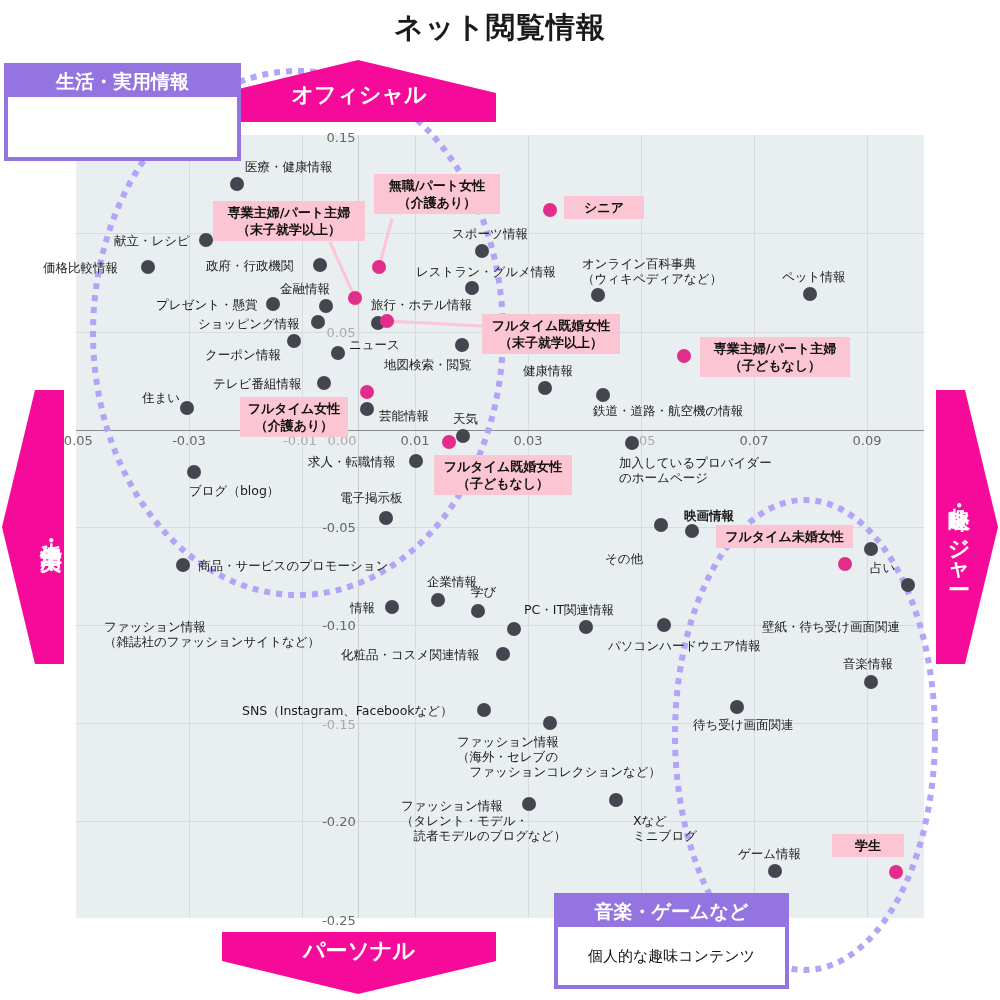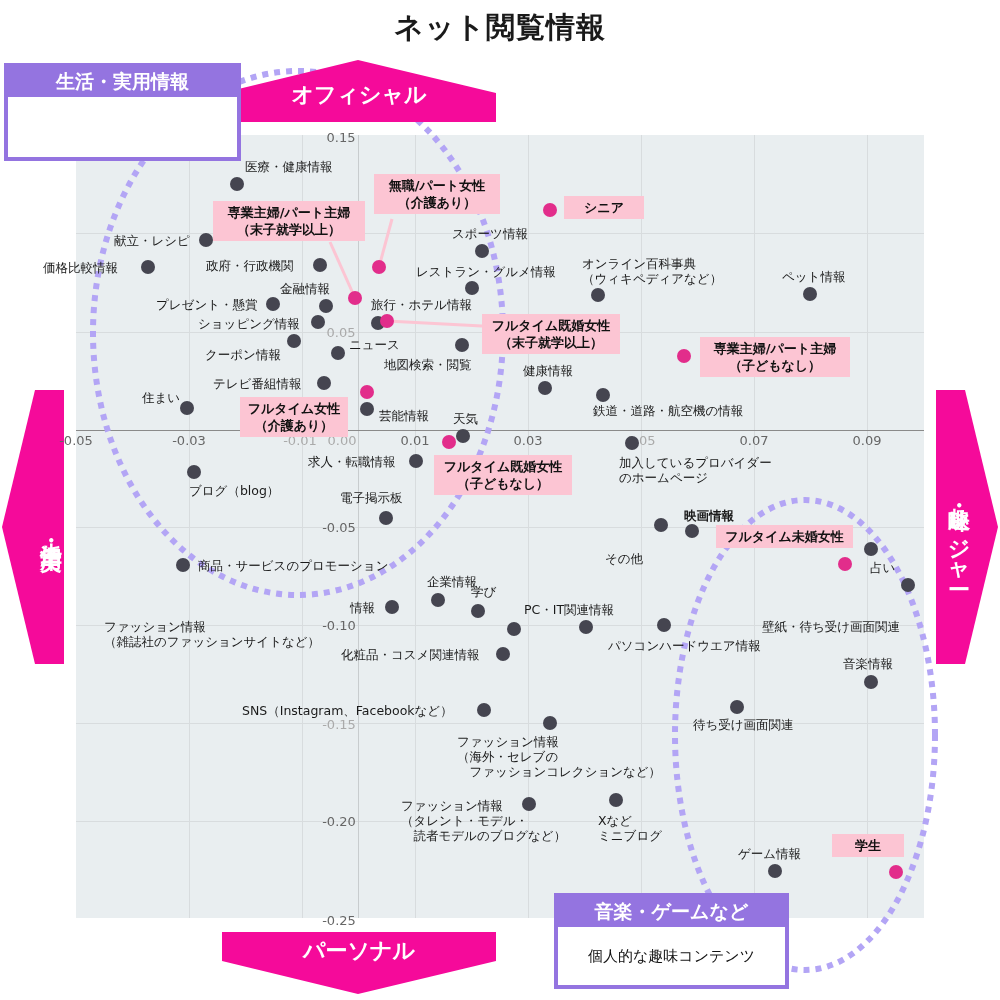--- a/index.html
+++ b/index.html
@@ -215,21 +215,21 @@
       <div>（海外・セレブの</div>
       <div>　ファッションコレクションなど）</div>
     </div>
     <div class="pt" style="left: 529px; top: 804px;"></div>
     <div class="lbl" style="left: 401px; top: 798px;">
       <div>ファッション情報</div>
       <div>（タレント・モデル・</div>
       <div>　読者モデルのブログなど）</div>
     </div>
     <div class="pt" style="left: 616px; top: 800px;"></div>
-    <div class="lbl" style="left: 598px; top: 813px;">
+    <div class="lbl" style="left: 633px; top: 813px;">
       <div>Xなど</div>
       <div>ミニブログ</div>
     </div>
     <div class="pt" style="left: 737px; top: 707px;"></div>
     <div class="lbl" style="left: 693px; top: 717px;">
       <div>待ち受け画面関連</div>
     </div>
     <div class="pt" style="left: 775px; top: 871px;"></div>
     <div class="lbl" style="left: 738px; top: 846px;">
       <div>ゲーム情報</div>

